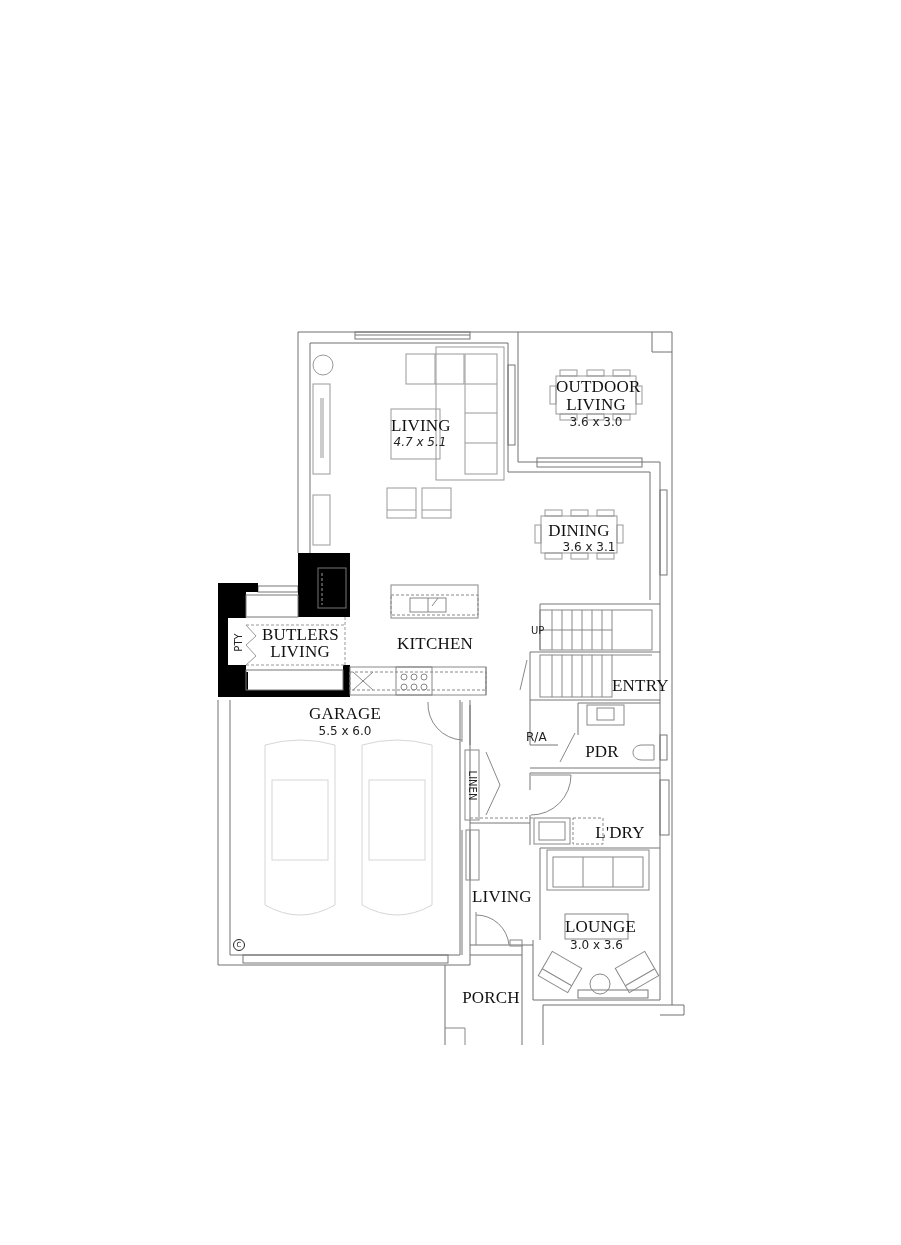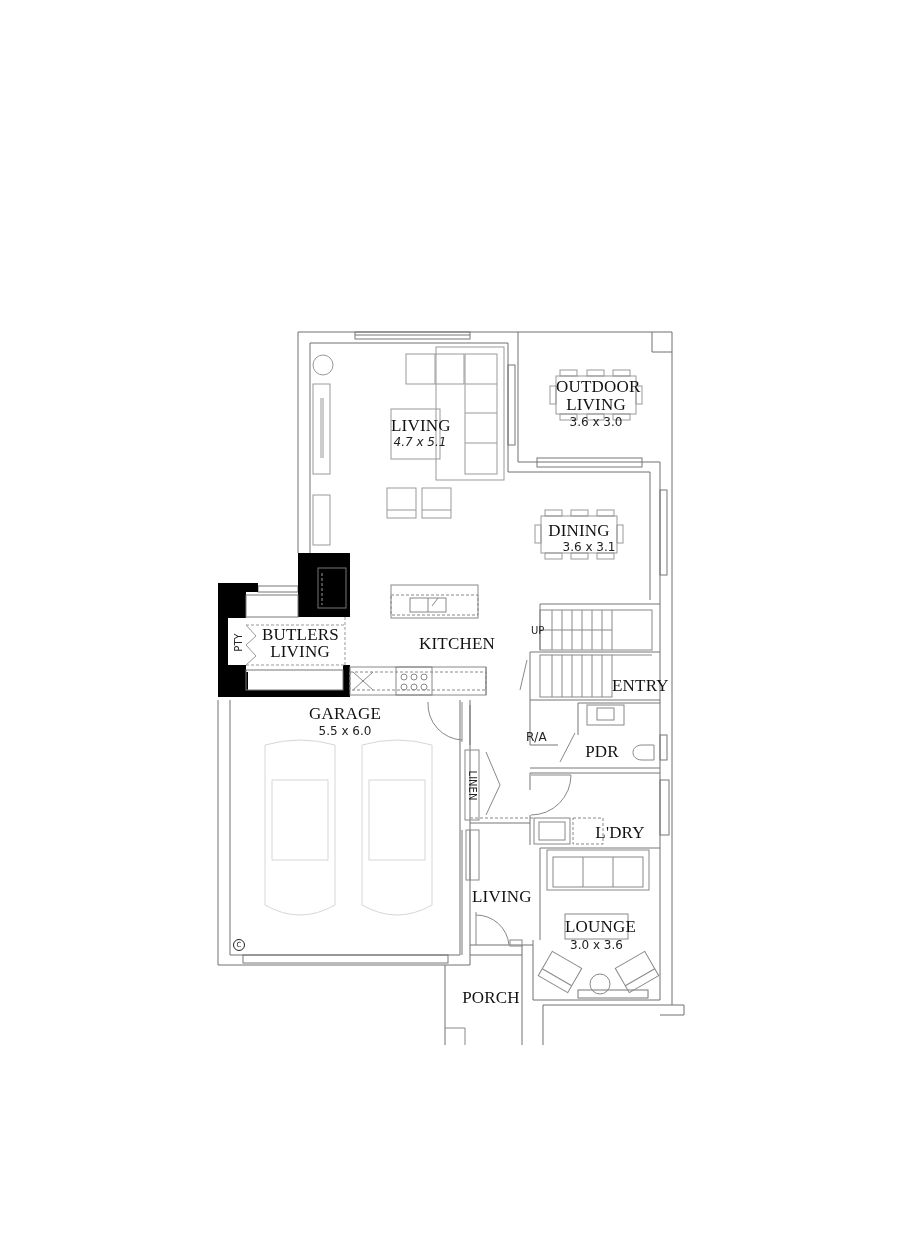--- a/index.html
+++ b/index.html
@@ -251,21 +251,21 @@
 <div class="lbl" style="left:391px;top:418px;width:49px;">LIVING</div>
 <div class="dim" style="left:391px;top:437px;width:58px;font-style:italic;">4.7 x 5.1</div>
 
 <div class="lbl" style="left:556px;top:379px;width:80px;">OUTDOOR</div>
 <div class="lbl" style="left:556px;top:397px;width:80px;">LIVING</div>
 <div class="dim" style="left:556px;top:417px;width:80px;">3.6 x 3.0</div>
 
 <div class="lbl" style="left:541px;top:523px;width:76px;">DINING</div>
 <div class="dim" style="left:541px;top:542px;width:96px;">3.6 x 3.1</div>
 
-<div class="lbl" style="left:417px;top:636px;width:80px;">KITCHEN</div>
+<div class="lbl" style="left:395px;top:636px;width:80px;">KITCHEN</div>
 
 <div class="lbl" style="left:262px;top:627px;width:76px;">BUTLERS</div>
 <div class="lbl" style="left:262px;top:644px;width:76px;">LIVING</div>
 
 <div class="small vert" style="left:226px;top:637px;width:24px;text-align:center;font-size:10px;">PTY</div>
 
 <div class="lbl" style="left:612px;top:678px;width:50px;">ENTRY</div>
 <div class="lbl" style="left:580px;top:744px;width:44px;">PDR</div>
 <div class="lbl" style="left:590px;top:825px;width:60px;">L'DRY</div>
 

